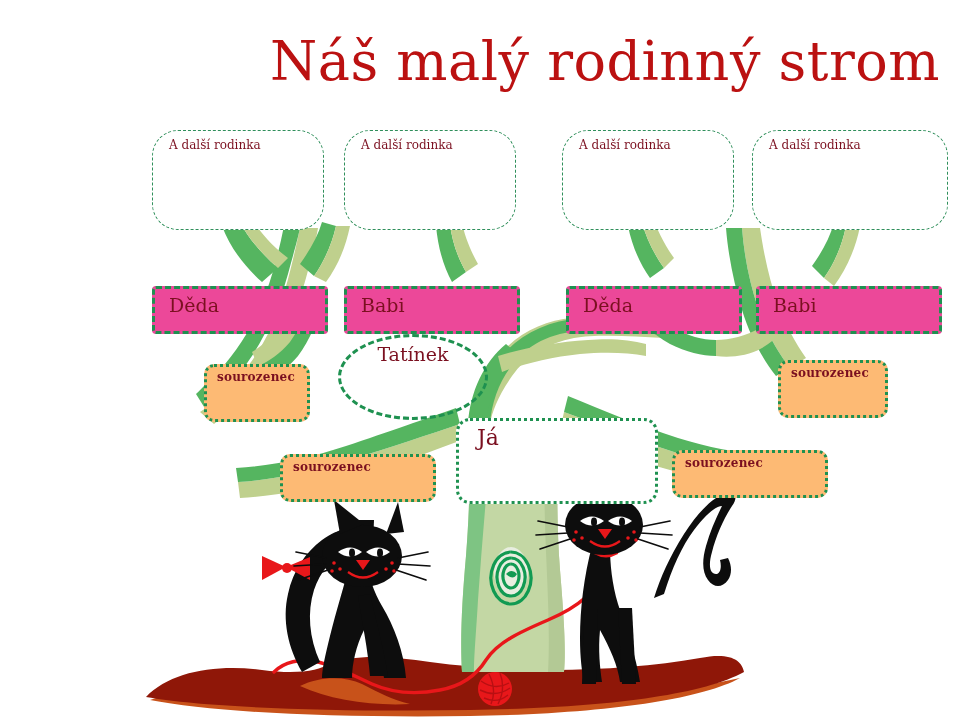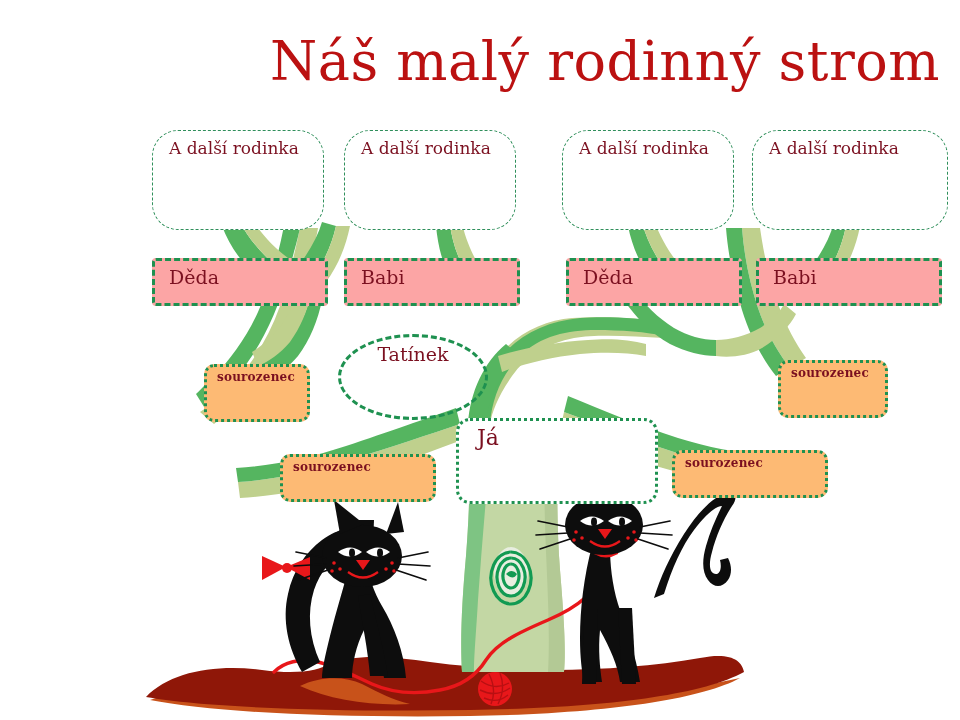--- a/index.html
+++ b/index.html
@@ -63,28 +63,29 @@
 
   
   .card-top {
     border: 1.6px dashed #2f8f5b;
     border-radius: 26px;
     background: #ffffff;
   }
   .card-top .lbl {
     left: 16px;
     top: 7px;
-    font-size: 17px;
+    font-size: 12px;
   }
 
   
   .card-gp {
     border: 3px dashed #1e9150;
     border-radius: 4px;
-    background: #fca5a5;
+    background: #ec4899;
+    margin-top: 28px;
   }
   .card-gp .lbl {
     left: 14px;
     top: 5px;
     font-size: 19px;
   }
 
   
   .card-oval {
     border: 3px dashed #1e9150;

